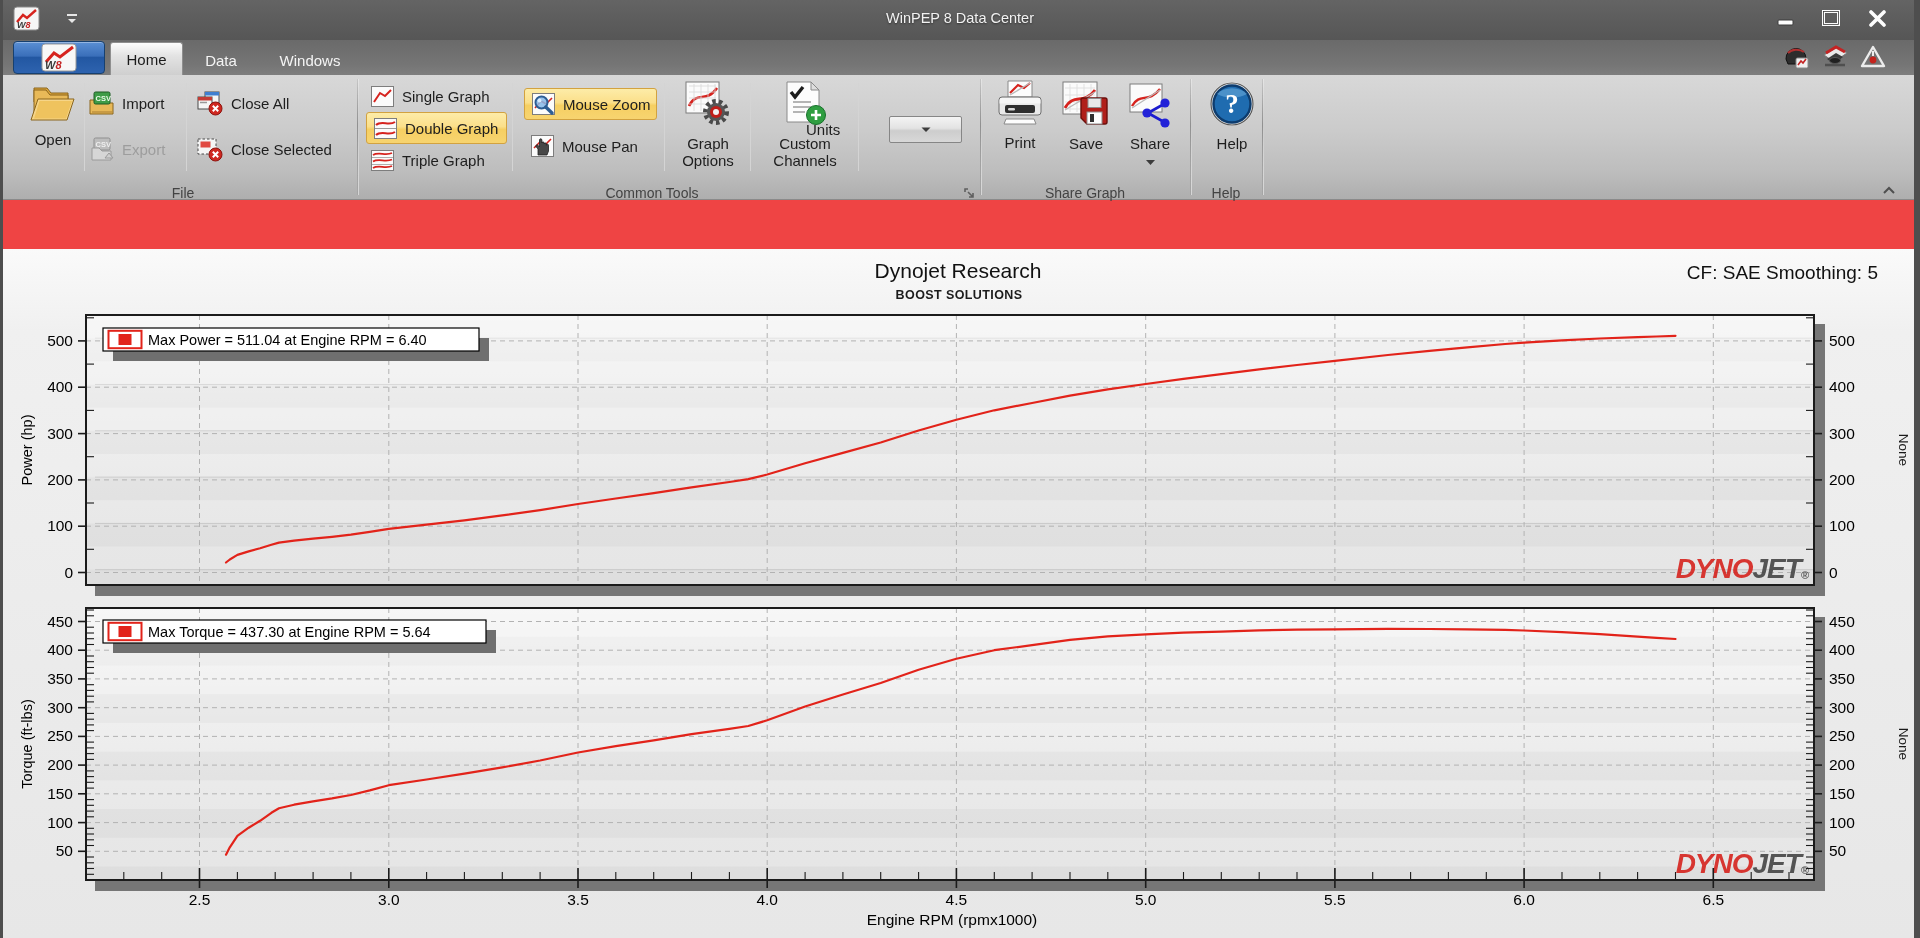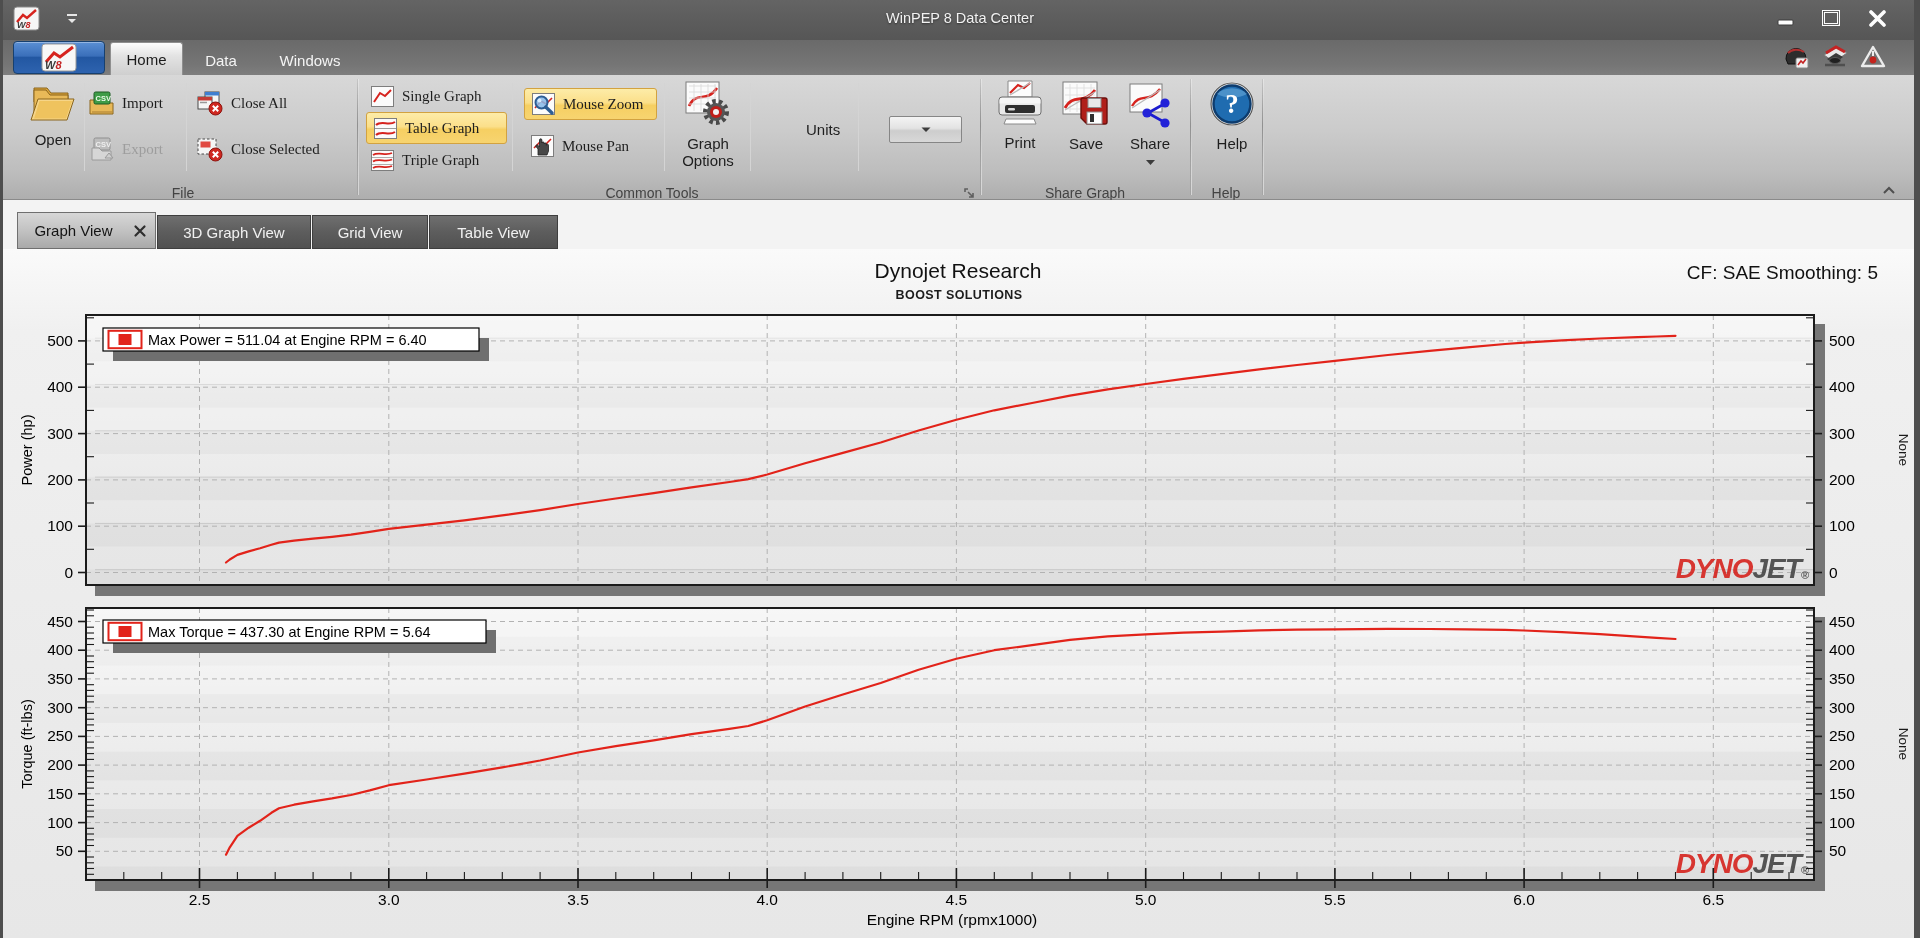--- a/index.html
+++ b/index.html
@@ -43,21 +43,21 @@
     background:linear-gradient(180deg,rgba(130,130,130,.2),#909090 40%,rgba(130,130,130,.25));
     border-right:1px solid rgba(255,255,255,.55);}
   .small-sep{position:absolute;top:8px;height:88px;width:1px;background:#a8a8a8;border-right:1px solid rgba(255,255,255,.5);}
   .group-label{position:absolute;top:110px;height:15px;font-size:14px;color:#434343;text-align:center;}
   .rbtn{position:absolute;display:block;}
   .rbtn .lbl{font-size:15px;color:#1e1e1e;white-space:nowrap;}
   .bigbtn{text-align:center;}
   .bigbtn .lbl{display:block;margin:3px auto 0;line-height:17px;white-space:normal;}
   .smallbtn{display:flex;align-items:center;}
   .smallbtn .icon{flex:0 0 auto;}
-  .smallbtn .lbl{margin-left:7px;font-family:Liberation Serif, serif;}
+  .smallbtn .lbl{margin-left:7px;}
   .selbtn{background:linear-gradient(180deg,#fdeca8 0%,#fbdf8a 45%,#f6cf62 55%,#f7d470 100%);
     border:1px solid #d2a240;border-radius:3px;}
   .disabled .lbl{color:#9d9d9d;}
   #units-label{position:absolute;left:806px;top:46px;font-size:15px;color:#1e1e1e;}
   #units-combo{position:absolute;left:889px;top:41px;width:73px;height:27px;border:1px solid #868686;border-radius:2px;
     background:linear-gradient(180deg,#f4f4f4 0%,#e3e3e3 45%,#cdcdcd 55%,#d8d8d8 100%);
     display:flex;align-items:center;justify-content:center;}
   #dialog-launcher{position:absolute;left:963px;top:112px;width:13px;height:13px;}
   #ribbon-collapse{position:absolute;left:1880px;top:109px;width:18px;height:15px;}
 
@@ -210,21 +210,21 @@
       </svg>
       <span class="lbl">Single Graph</span>
     </div>
     <div class="rbtn smallbtn selbtn" style="left:366px;top:37px;width:141px;height:32px;padding-left:6px;">
       <svg class="icon" width="25" height="23" viewBox="0 0 25 23">
         <rect x="1.5" y="1.5" width="22" height="20" fill="#fbfbfb" stroke="#7d7d7d"></rect>
         <path d="M3 8 C8 3 16 9 22 5" fill="none" stroke="#d6231e" stroke-width="2"></path>
         <path d="M3 18 C8 13 16 19 22 15" fill="none" stroke="#d6231e" stroke-width="2"></path>
         <path d="M2 11.5 h21" stroke="#9a9a9a" stroke-width="1"></path>
       </svg>
-      <span class="lbl">Table Graph</span>
+      <span class="lbl">Double Graph</span>
     </div>
     <div class="rbtn smallbtn" style="left:370px;top:74px;">
       <svg class="icon" width="25" height="23" viewBox="0 0 25 23">
         <rect x="1.5" y="1.5" width="22" height="20" fill="#fbfbfb" stroke="#7d7d7d"></rect>
         <path d="M3 6 C8 2.5 16 7 22 4" fill="none" stroke="#d6231e" stroke-width="1.8"></path>
         <path d="M3 12.5 C8 9 16 13.5 22 10.5" fill="none" stroke="#d6231e" stroke-width="1.8"></path>
         <path d="M3 19 C8 15.5 16 20 22 17" fill="none" stroke="#d6231e" stroke-width="1.8"></path>
         <path d="M2 8.5 h21 M2 15.5 h21" stroke="#9a9a9a" stroke-width="0.8"></path>
       </svg>
       <span class="lbl">Triple Graph</span>
@@ -257,20 +257,31 @@
         <g>
           <circle cx="32" cy="32" r="10.5" fill="none" stroke="#4a4a4a" stroke-width="5" stroke-dasharray="3.4 3.1"></circle>
           <circle cx="32" cy="32" r="9" fill="#565656"></circle>
           <circle cx="32" cy="32" r="6" fill="#c01f1a"></circle>
           <circle cx="32" cy="32" r="3" fill="#f2f2f2"></circle>
         </g>
       </svg>
       <span class="lbl" style="width:64px;">Graph Options</span>
     </div>
     <div class="small-sep" style="left:750px;"></div>
+    <div class="rbtn bigbtn" style="left:756px;top:5px;width:98px;">
+      <svg width="48" height="48" viewBox="0 0 48 48">
+        <path d="M6 2 h24 l8 8 v32 H6 Z" fill="#fcfcfc" stroke="#8a8a8a"></path>
+        <path d="M30 2 l8 8 h-8 Z" fill="#dedede" stroke="#8a8a8a"></path>
+        <path d="M12 22 h18 M12 27 h18 M12 32 h12" stroke="#9c9c9c" stroke-width="1.6"></path>
+        <path d="M10 12 l4 5 8 -10" fill="none" stroke="#1c1c1c" stroke-width="3.4"></path>
+        <circle cx="35" cy="35" r="9.5" fill="#2f9e41" stroke="#16702a"></circle>
+        <path d="M35 30 v10 M30 35 h10" stroke="#fff" stroke-width="2.6"></path>
+      </svg>
+      <span class="lbl" style="width:98px;">Custom Channels</span>
+    </div>
     <div class="small-sep" style="left:858px;"></div>
     <span id="units-label">Units</span>
     <div id="units-combo">
       <svg width="12" height="8" viewBox="0 0 12 8">
         <path d="M1.5 1.5 L6 6 L10.5 1.5 Z" fill="#3c3c3c"></path>
       </svg>
     </div>
     <div class="group-label" style="left:552px;width:200px;">Common Tools</div>
     <svg id="dialog-launcher" viewBox="0 0 13 13">
       <path d="M2 5 V2 h3" fill="none" stroke="#5f5f5f" stroke-width="1.6"></path>
@@ -337,37 +348,20 @@
       <span class="lbl">Help</span>
     </div>
     <div class="group-label" style="left:1146px;width:160px;">Help</div>
     <div class="group-sep" style="left:1262px;"></div>
 
     <svg id="ribbon-collapse" viewBox="0 0 18 15">
       <path d="M4 9 l5 -5 5 5" fill="none" stroke="#4f4f4f" stroke-width="2"></path>
     </svg>
   </div>
 
-  <div id="docstrip">
-    <div class="doc-tab active" id="doctab-graph">
-      <span>Graph View</span>
-      <svg id="doctab-close" viewBox="0 0 14 14">
-        <path d="M2.5 2.5 L11.5 11.5 M11.5 2.5 L2.5 11.5" stroke="#2e2e2e" stroke-width="2.2" stroke-linecap="round"></path>
-      </svg>
-    </div>
-    <div class="doc-tab" id="doctab-3d">
-      <span>3D Graph View</span>
-    </div>
-    <div class="doc-tab" id="doctab-grid">
-      <span>Grid View</span>
-    </div>
-    <div class="doc-tab" id="doctab-table">
-      <span>Table View</span>
-    </div>
-  </div>
 
   <div id="page">
     <svg id="chart-svg" width="1920" height="689" viewBox="0 0 1920 689">
         <defs>
           <pattern id="bands0" x="0" y="66" width="10" height="46.312178387650086" patternUnits="userSpaceOnUse">
             <rect width="10" height="23.156089193825043" fill="#ededed"></rect>
             <rect y="23.156089193825043" width="10" height="23.156089193825043" fill="#e5e5e5"></rect>
           </pattern>
           <clipPath id="clip0">
             <rect x="86" y="66" width="1728" height="270"></rect>

